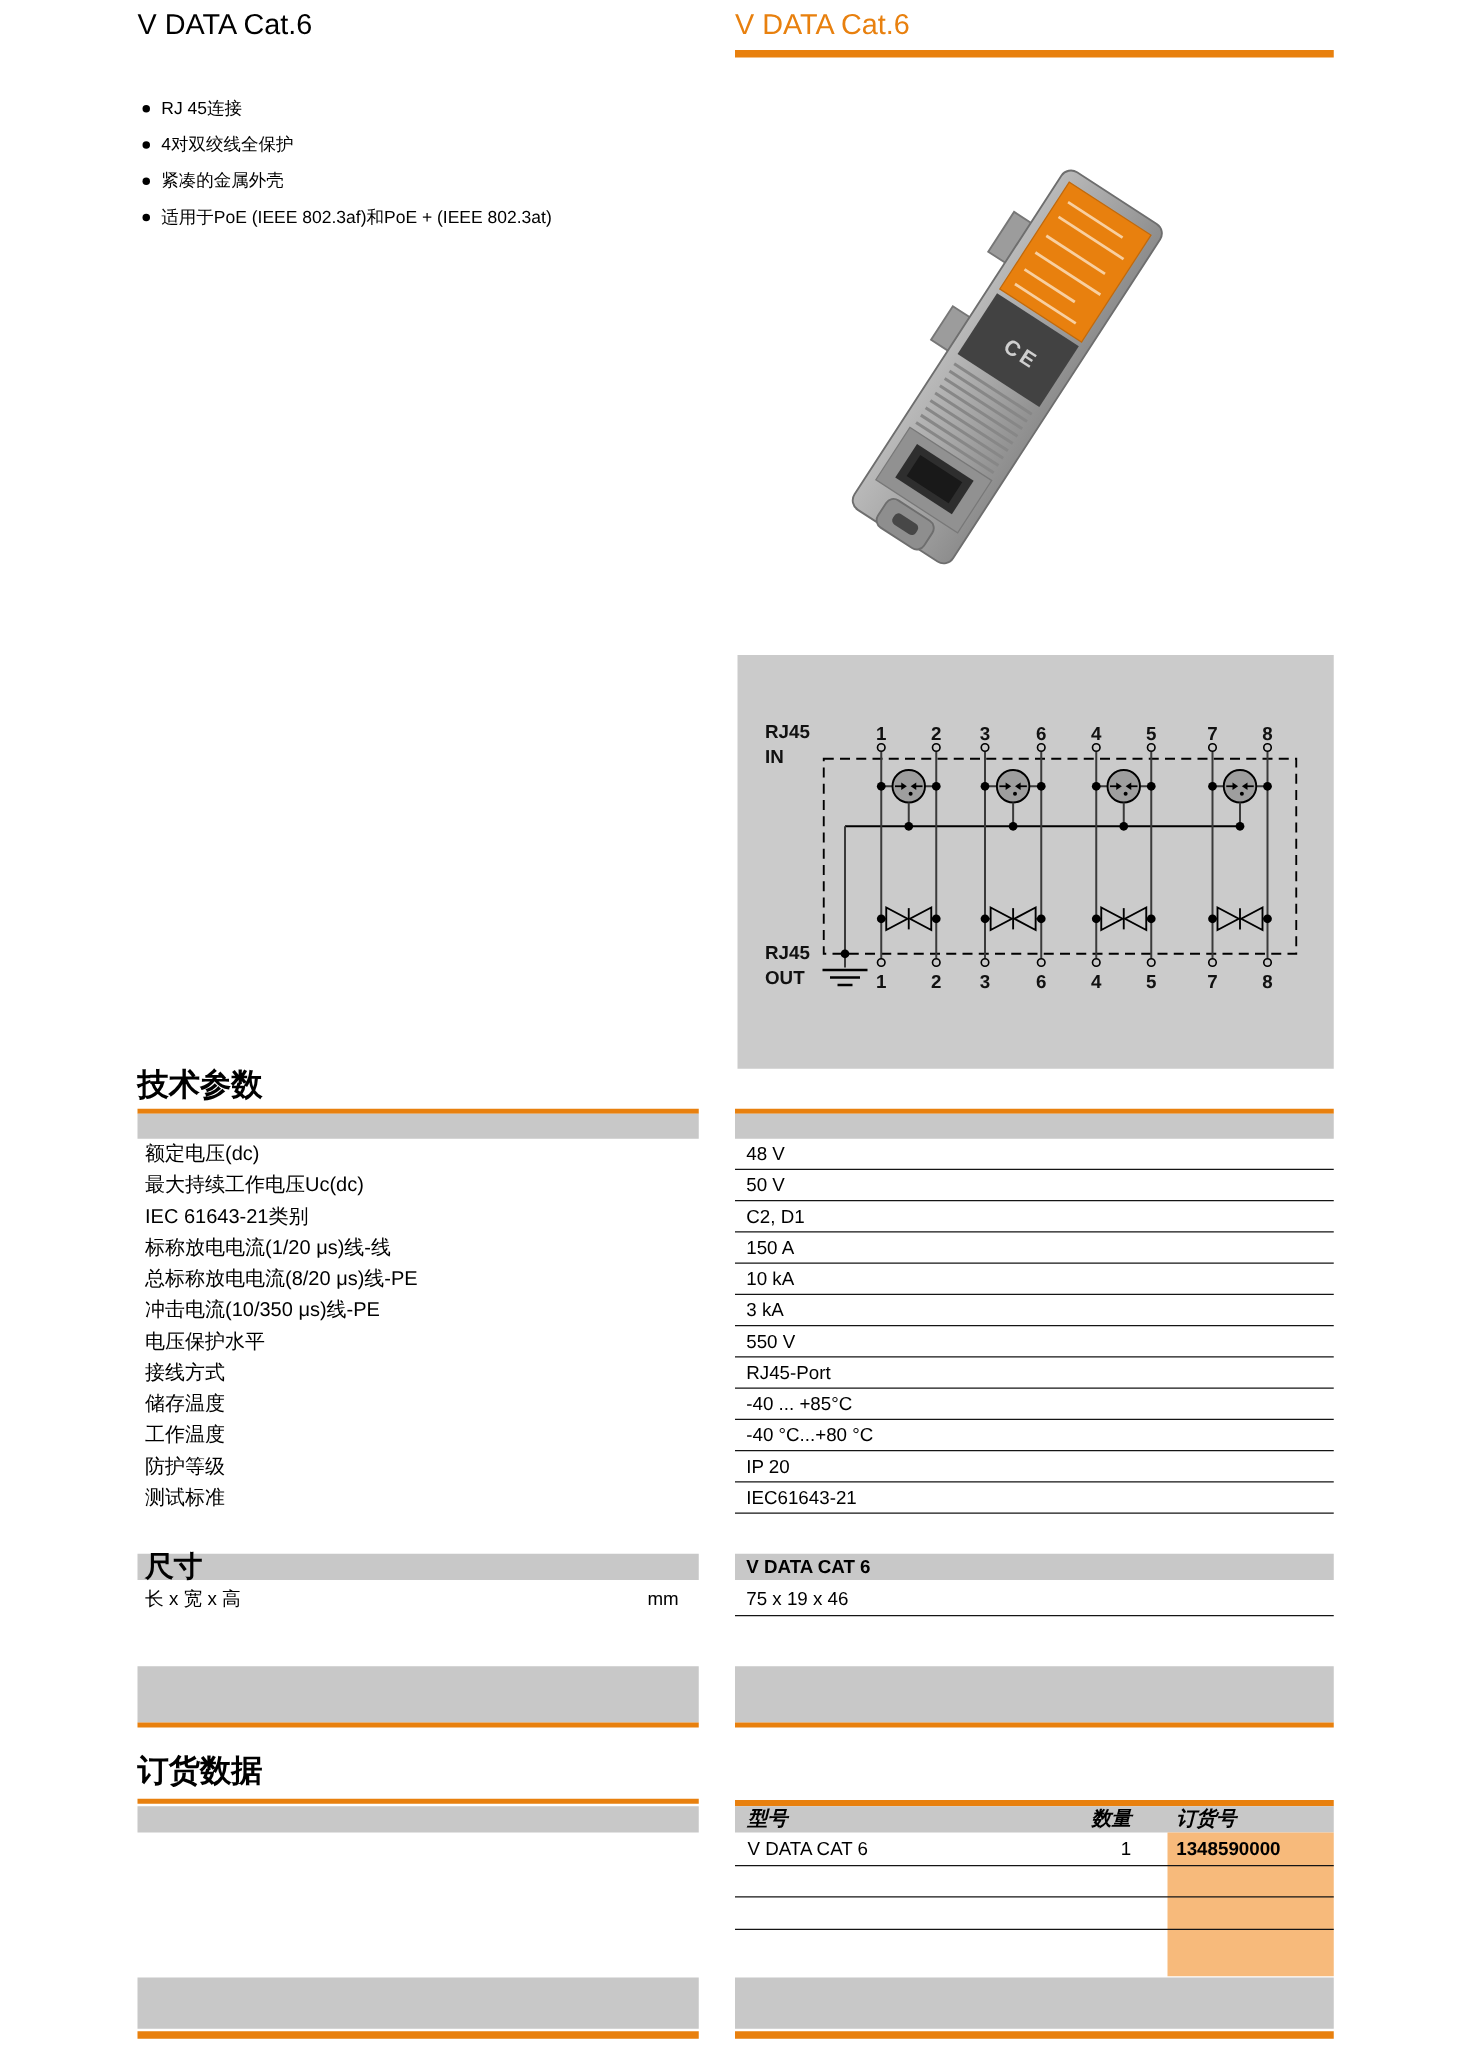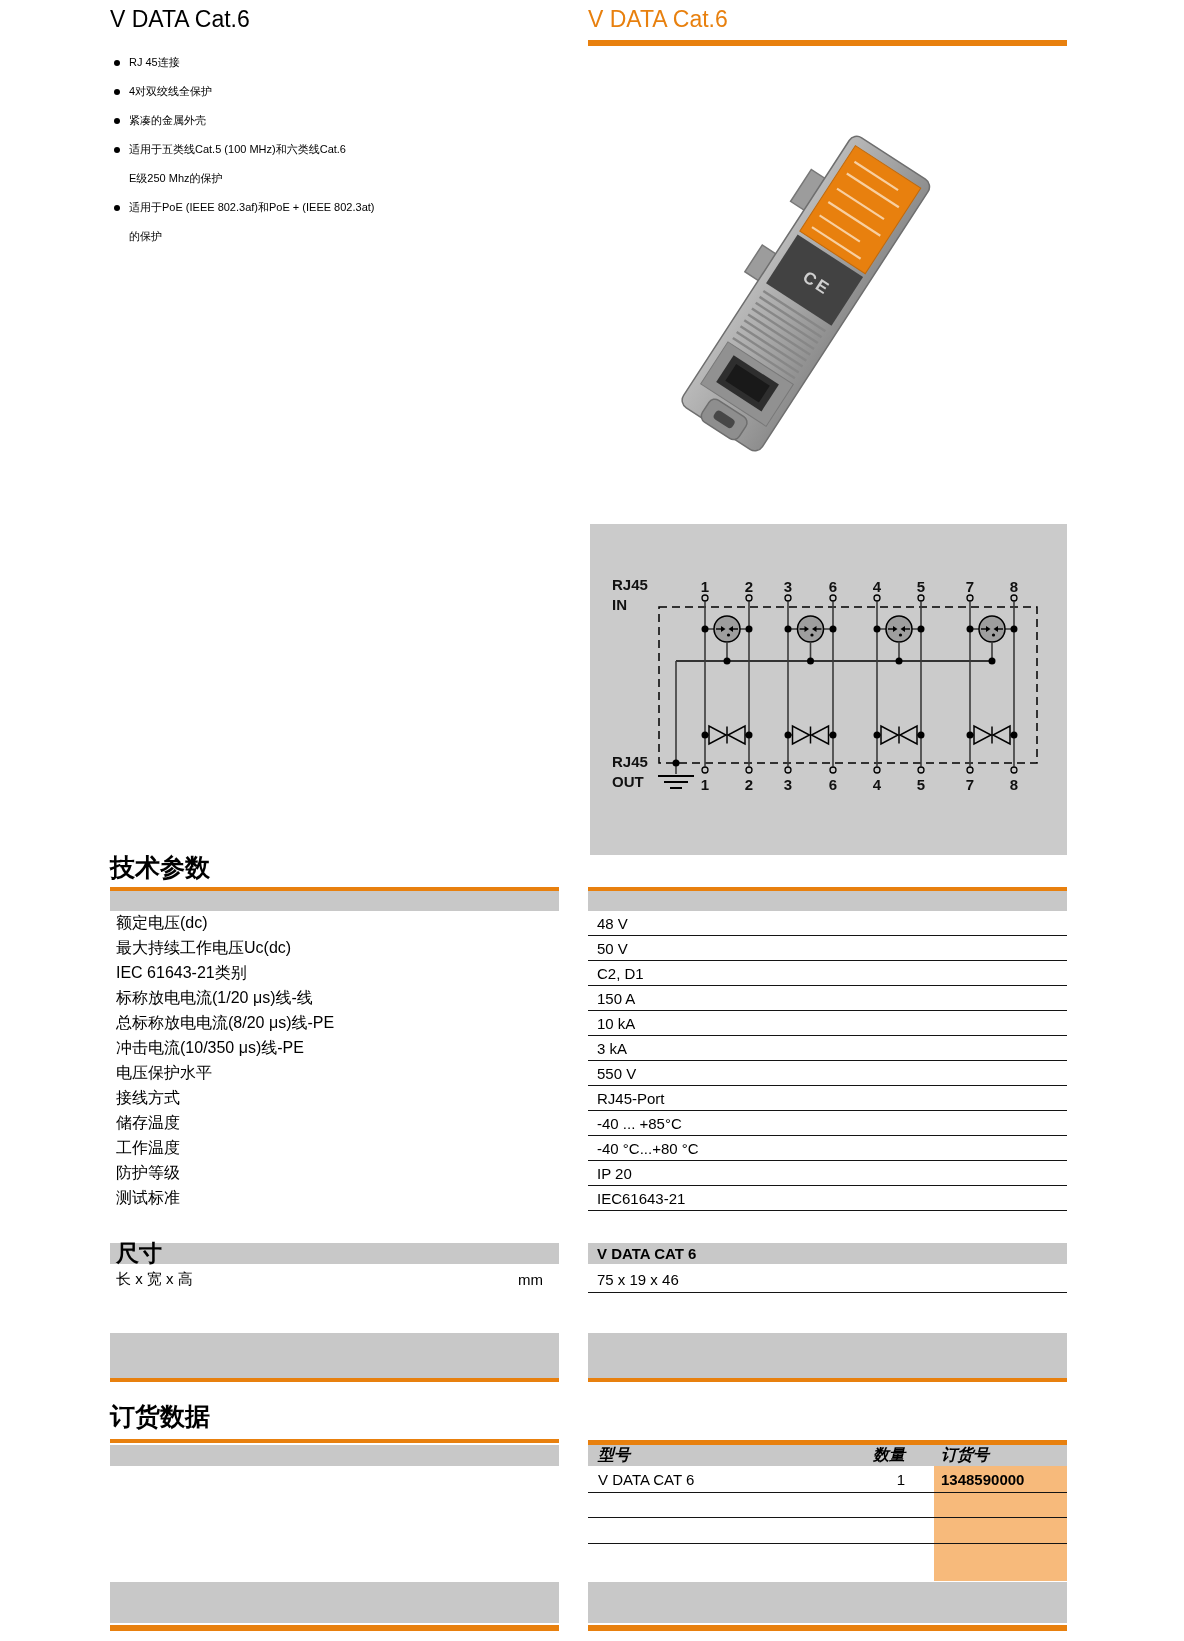--- a/index.html
+++ b/index.html
@@ -16,21 +16,21 @@
     overflow:hidden;
   }
   .abs{position:absolute;}
   .title{font-size:23px;font-weight:normal;white-space:nowrap;}
   .title.orange{color:var(--accent);}
   .oline{background:var(--accent);}
   .graybar{background:var(--bar);}
   .grayblock{background:var(--bar);}
 
   
-  #features{left:110px;top:48px;width:470px;font-size:11px;line-height:29px;}
+  #features{left:110px;top:72px;width:470px;font-size:14px;line-height:29px;}
   .feature .line{padding-left:19px;position:relative;white-space:nowrap;}
   .feature .line.first::before{
     content:'';position:absolute;left:4px;top:12px;width:6px;height:6px;border-radius:50%;background:#000;
   }
 
   
   #tech-heading{left:110px;top:851px;font-size:25px;font-weight:bold;}
   .t-label{height:25px;font-size:16px;display:flex;align-items:center;padding-left:6px;white-space:nowrap;}
   .t-value{height:25px;font-size:15px;display:flex;align-items:center;padding-left:9px;
            border-bottom:1.5px solid var(--rule);box-sizing:border-box;white-space:nowrap;}
@@ -63,26 +63,21 @@
     <div class="feature">
       <div class="line first">RJ 45连接</div>
     </div>
     <div class="feature">
       <div class="line first">4对双绞线全保护</div>
     </div>
     <div class="feature">
       <div class="line first">紧凑的金属外壳</div>
     </div>
     <div class="feature">
-      <div class="line first">适用于五类线Cat.5 (100 MHz)和六类线Cat.6</div>
-      <div class="line">E级250 Mhz的保护</div>
-    </div>
-    <div class="feature">
       <div class="line first">适用于PoE (IEEE 802.3af)和PoE + (IEEE 802.3at)</div>
-      <div class="line">的保护</div>
     </div>
   </div>
 
 <svg class="abs" style="left:645px;top:128px;" width="320" height="335" viewBox="0 0 320 335">
   <defs>
     <linearGradient id="gbody" x1="0" y1="0" x2="1" y2="0">
       <stop offset="0" stop-color="#b9b9b9"></stop>
         <stop offset="0.55" stop-color="#a2a2a2"></stop>
         <stop offset="1" stop-color="#8d8d8d"></stop>
     </linearGradient>

